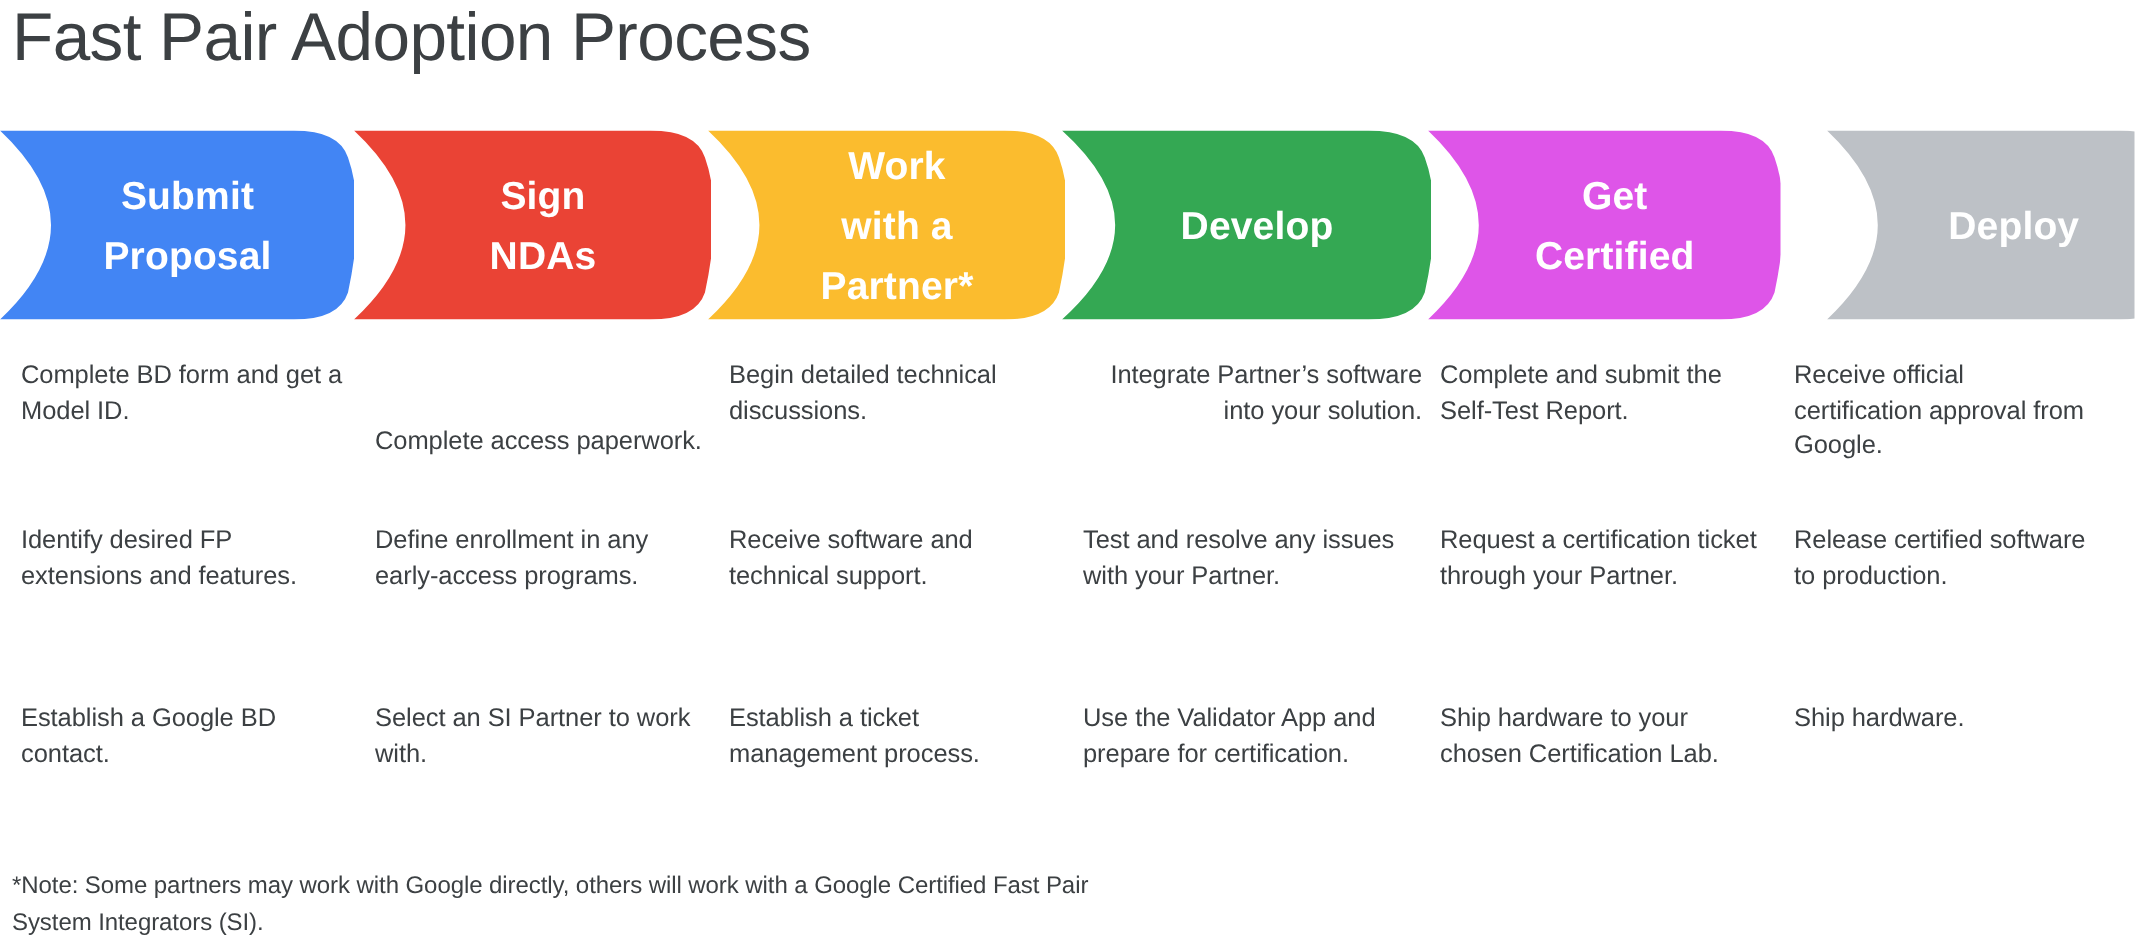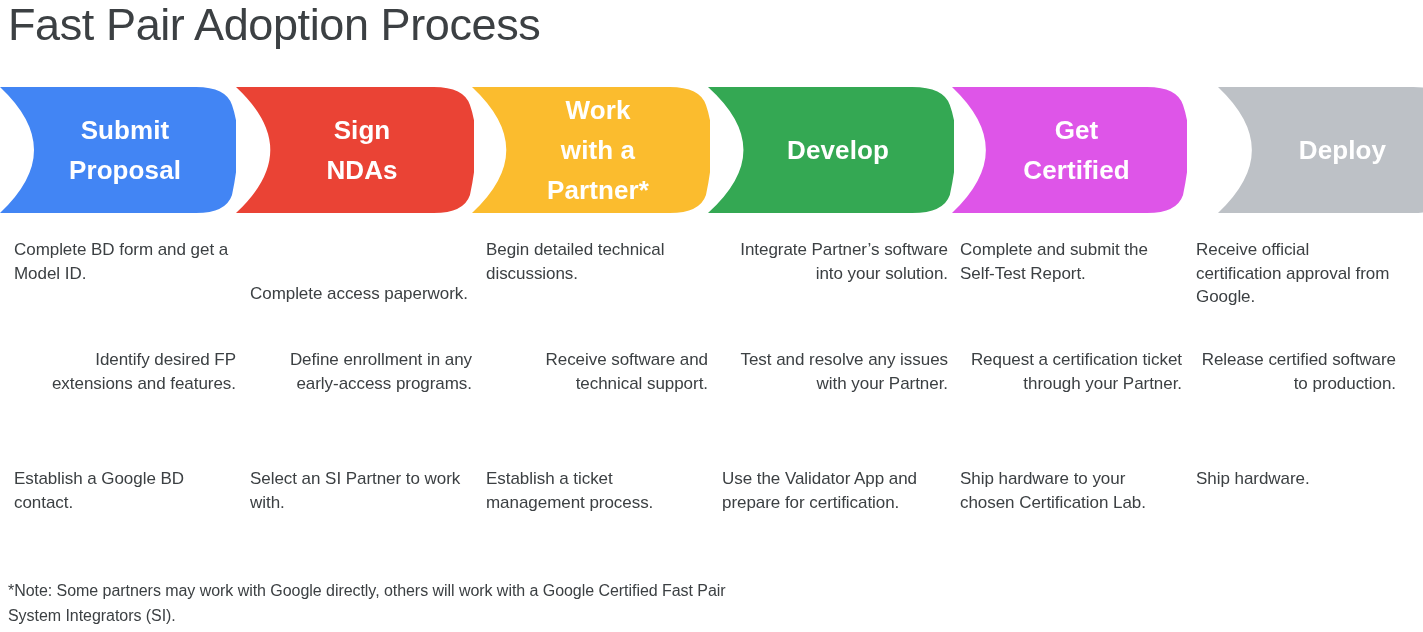--- a/index.html
+++ b/index.html
@@ -82,21 +82,21 @@
     width: 222px;
   }
   .col-item {
     position: absolute;
     font-size: 17px;
     line-height: 23.5px;
     color: #3c4043;
     letter-spacing: -0.05px;
   }
   .col-item.r0 { top: 0px; }
-  .col-item.r1 { top: 110px; text-align: right; }
+  .col-item.r1 { top: 110px; }
   .col-item.r2 { top: 229px; }
 
   
   .footnote {
     position: absolute;
     left: 8px;
     top: 578px;
     width: 760px;
     font-size: 16px;
     line-height: 25px;

